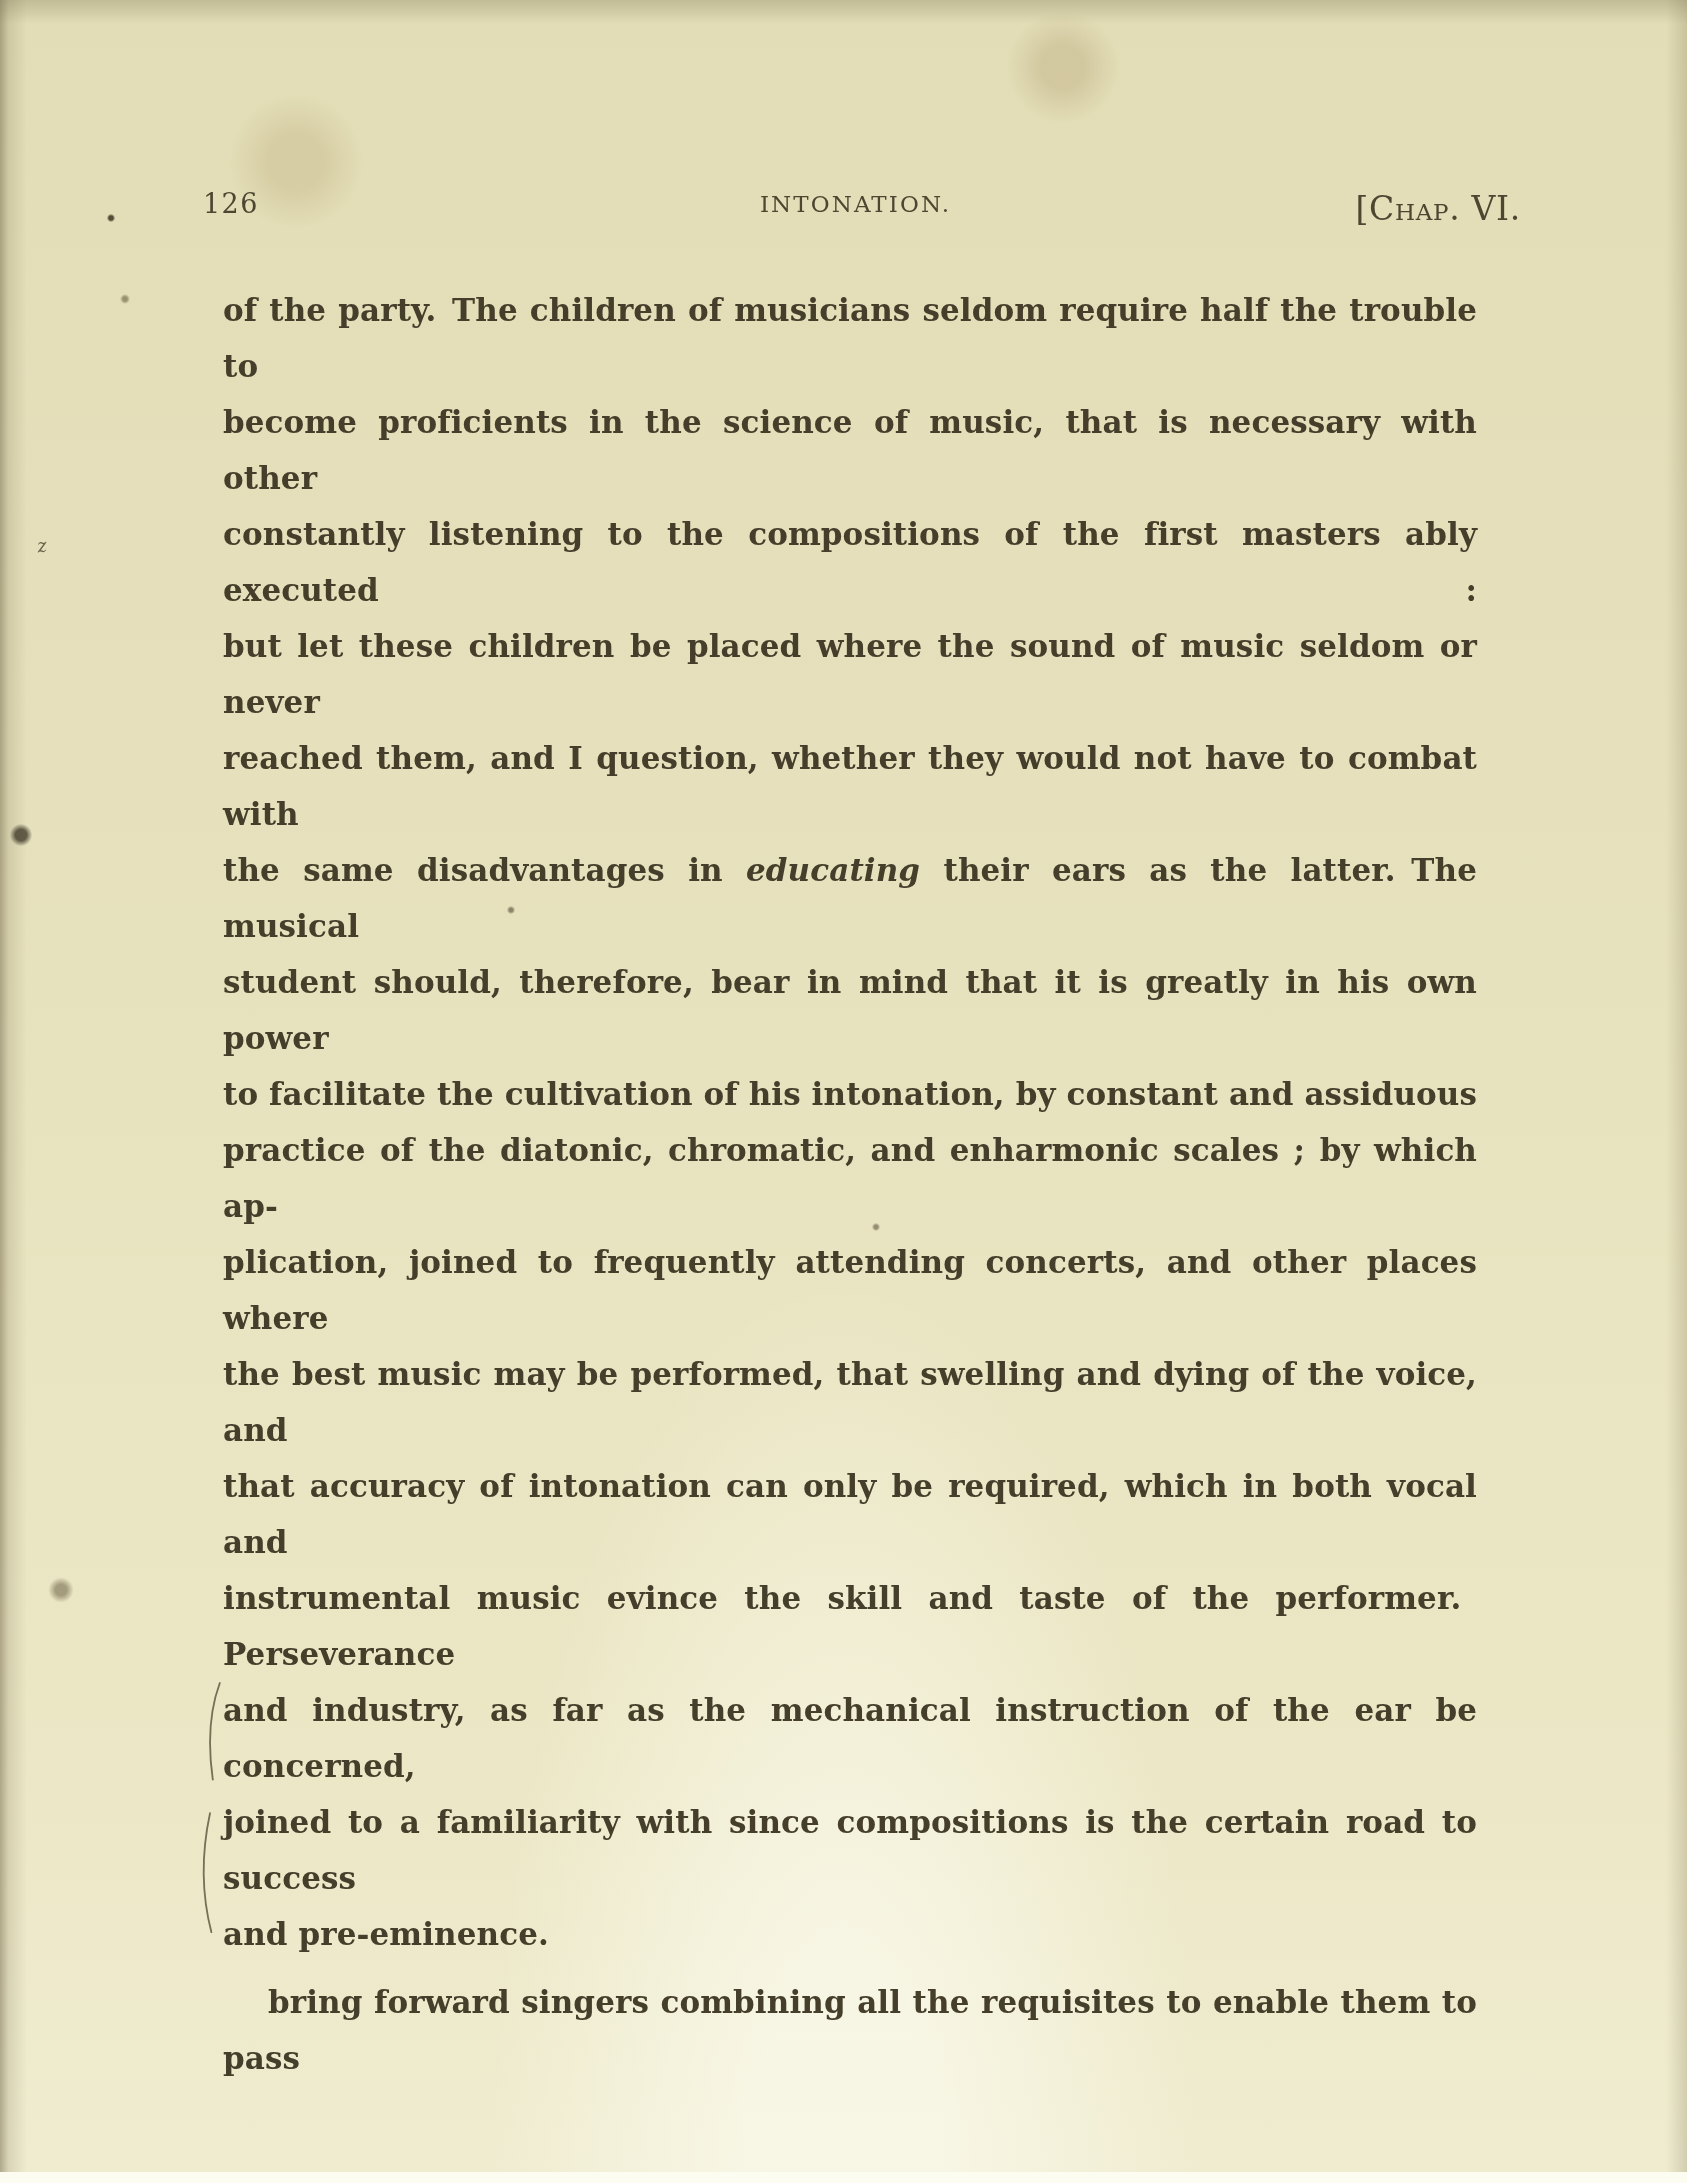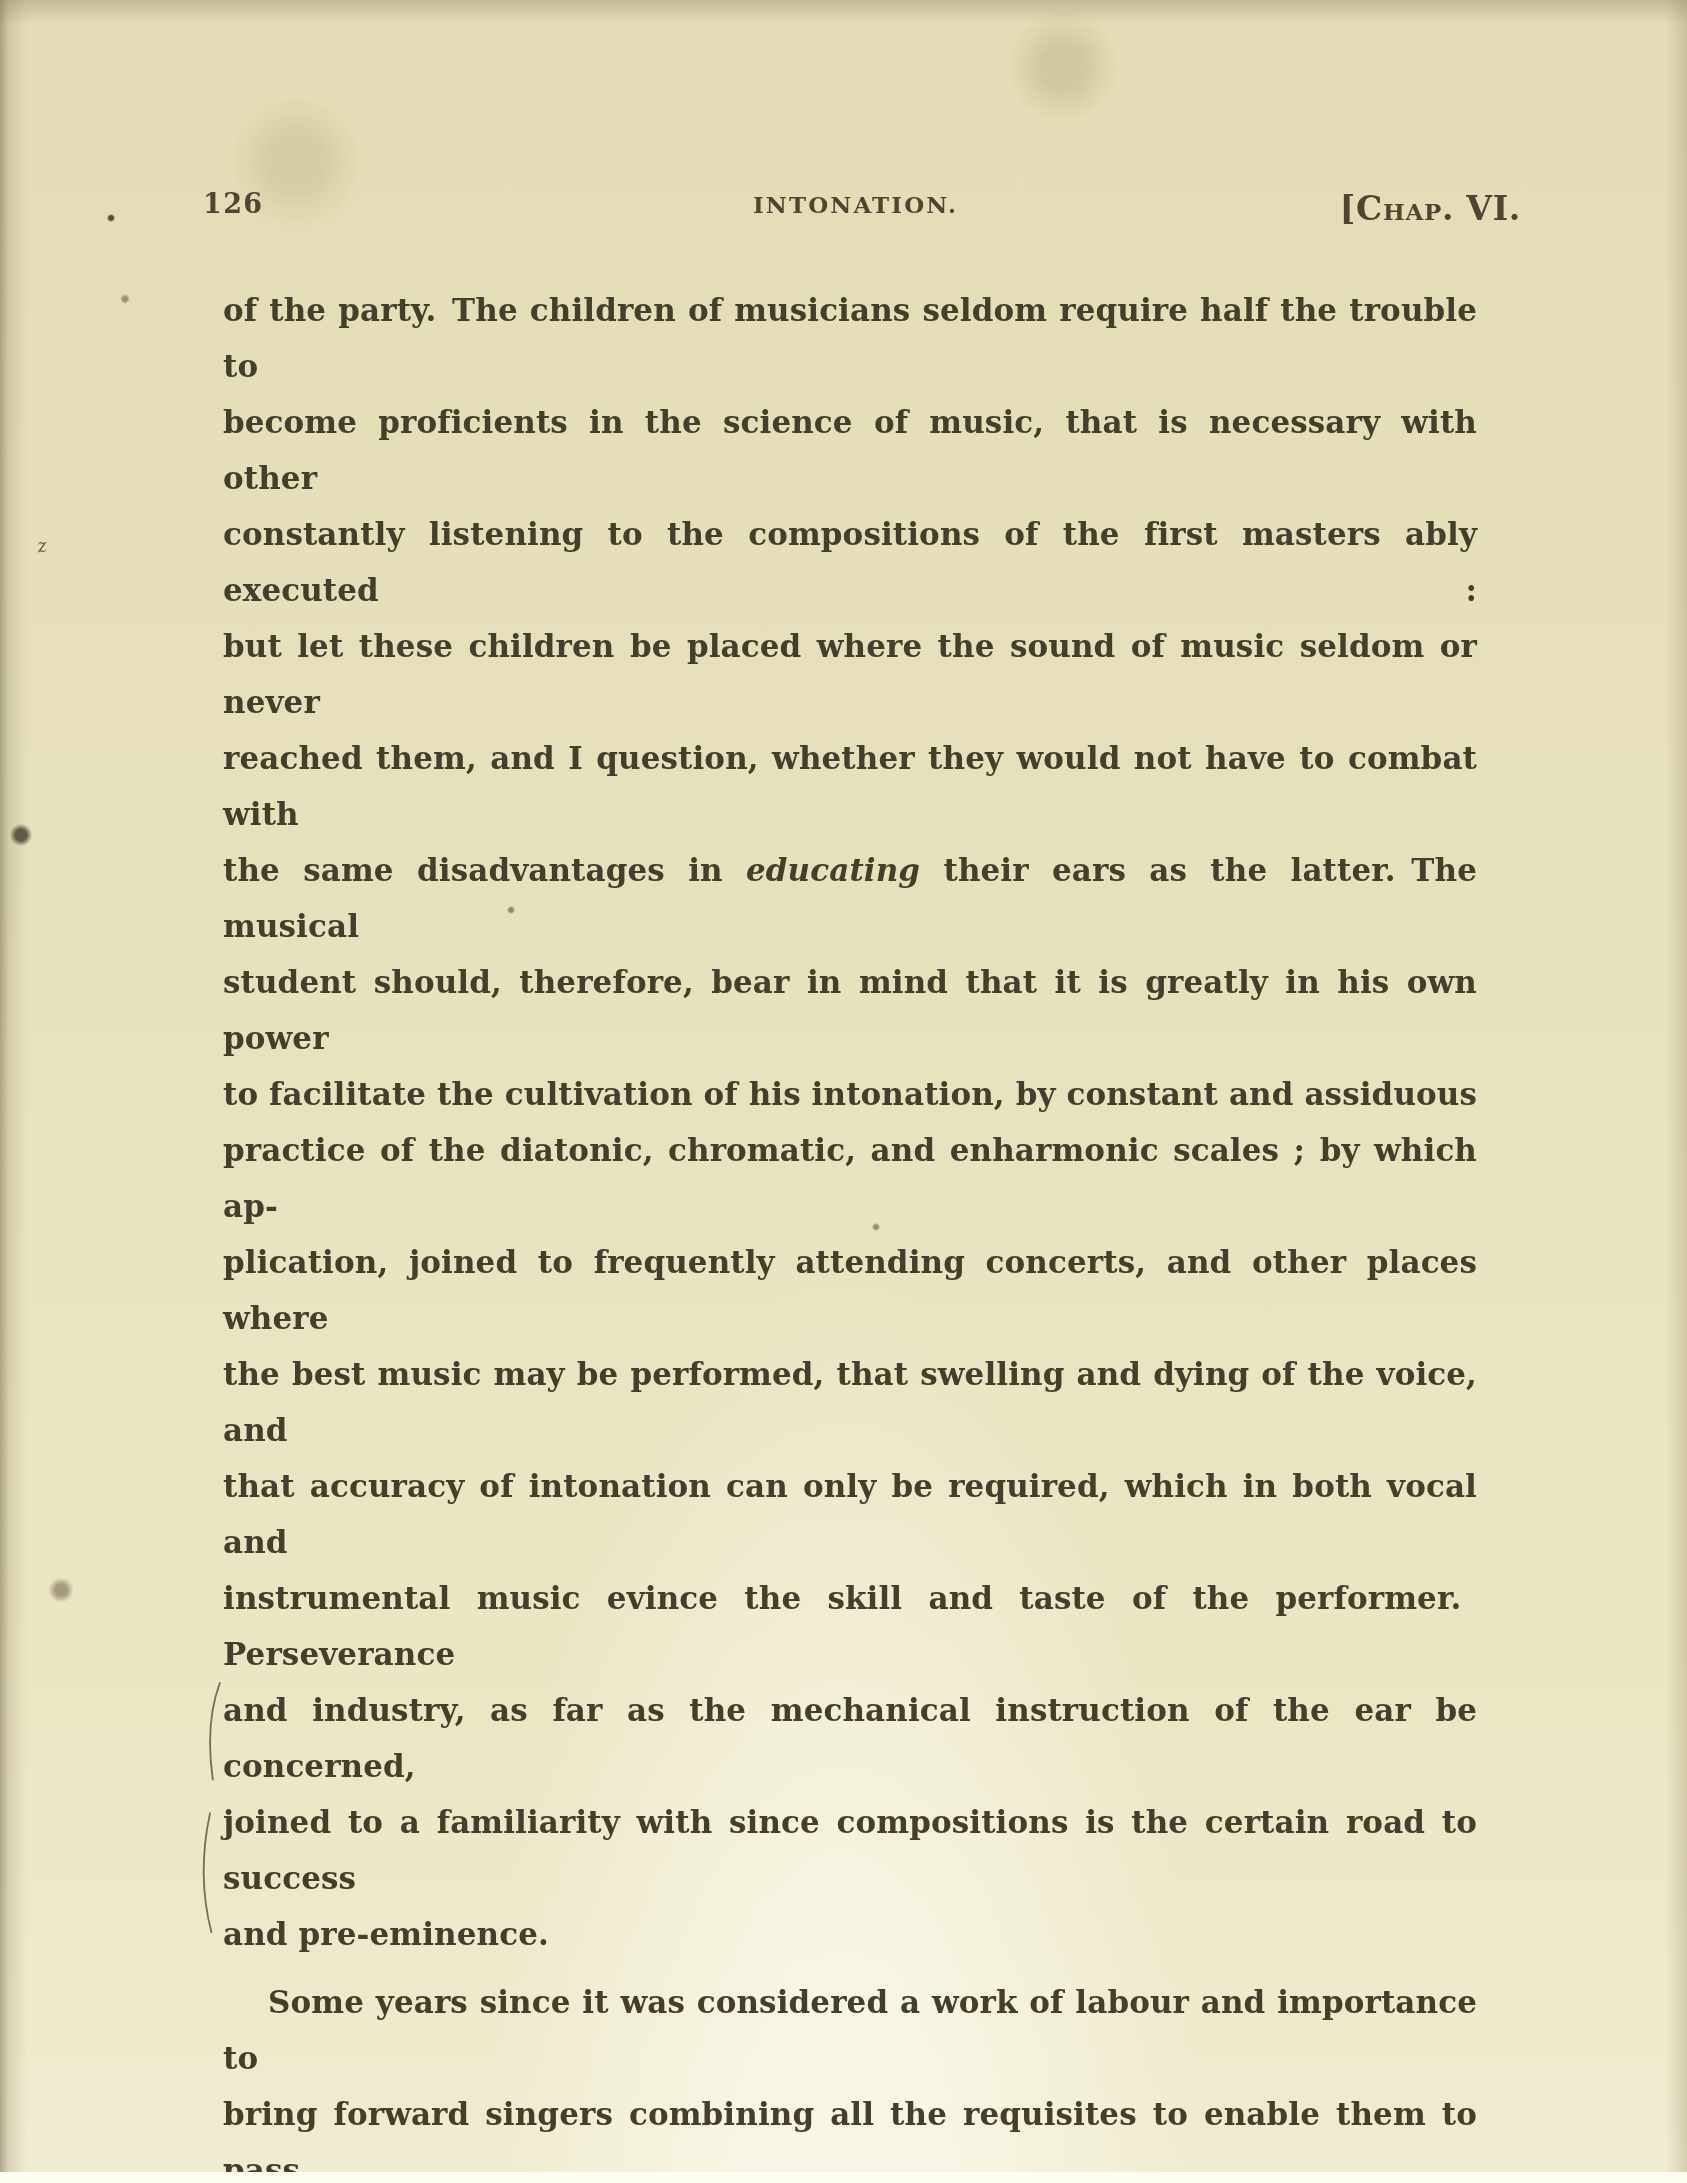--- a/index.html
+++ b/index.html
@@ -23,21 +23,21 @@
       radial-gradient(circle at 876px 1227px, rgba(80,70,48,.55) 0 1.8px, rgba(80,70,48,0) 4.2px),
       radial-gradient(circle at 296px 162px, rgba(196,180,135,.4) 0 28px, rgba(196,180,135,0) 67px),
       radial-gradient(circle at 1063px 67px, rgba(180,160,118,.35) 0 21px, rgba(180,160,118,0) 56px),
       radial-gradient(ellipse at 50% 101%, rgba(250,250,236,.75) 0 8%, rgba(250,250,236,0) 30%),
       linear-gradient(90deg, rgba(112,102,72,.5) 0, rgba(112,102,72,.18) 8.5px, rgba(112,102,72,0) 27px),
       linear-gradient(180deg, rgba(118,108,76,.30) 0, rgba(118,108,76,0) 24px),
       linear-gradient(270deg, rgba(125,115,82,.25) 0, rgba(125,115,82,0) 21px),
       linear-gradient(180deg, #e2ddb6 0%, #e7e2be 45%, #ebe6c4 78%, #f0ecd0 100%);
   }
   .header { position: absolute; top: 187px; left: 0; width: 100%; height: 39px;
-            color: #4e4631; font-weight: 700; text-align: right; }
+            color: #4e4631; font-weight: 400; text-align: right; }
   .pagenum  { position: absolute; left: 203px; top: 1.4px; font-size: 27px; letter-spacing: 1.4px; }
   .runtitle { position: absolute; left: 50%; transform: translateX(-50%); top: 4.2px;
               font-size: 23px; letter-spacing: 2.1px; margin-left: 12px; }
   .chapref  { position: absolute; right: 166px; top: 2.1px; font-size: 33px; letter-spacing: 0.7px; }
   .chapref .sc { font-variant: small-caps; }
 
   .textblock {
     position: absolute; left: 211px; top: 270px; width: 1278px;
     color: #453e2b; font-size: 31px; line-height: 56px;
     font-weight: 700; letter-spacing: 0.1px;
@@ -93,21 +93,20 @@
       <div class="line">plication, joined to frequently attending concerts, and other places where</div>
       <div class="line">the best music may be performed, that swelling and dying of the voice, and</div>
       <div class="line">that accuracy of intonation can only be required, which in both vocal and</div>
       <div class="line">instrumental music evince the skill and taste of the performer. Perseverance</div>
       <div class="line">and industry, as far as the mechanical instruction of the ear be concerned,</div>
       <div class="line">joined to a familiarity with since compositions is the certain road to success</div>
       <div class="line last">and pre-eminence.</div>
     </div>
 
     <div class="para indent">
-      <div class="line">Some years since it was considered a work of labour and importance to</div>
       <div class="line">bring forward singers combining all the requisites to enable them to pass</div>
 
     </div>
 
   </div>
 
   <div class="bottom-strip"></div>
 
 </div>
 

